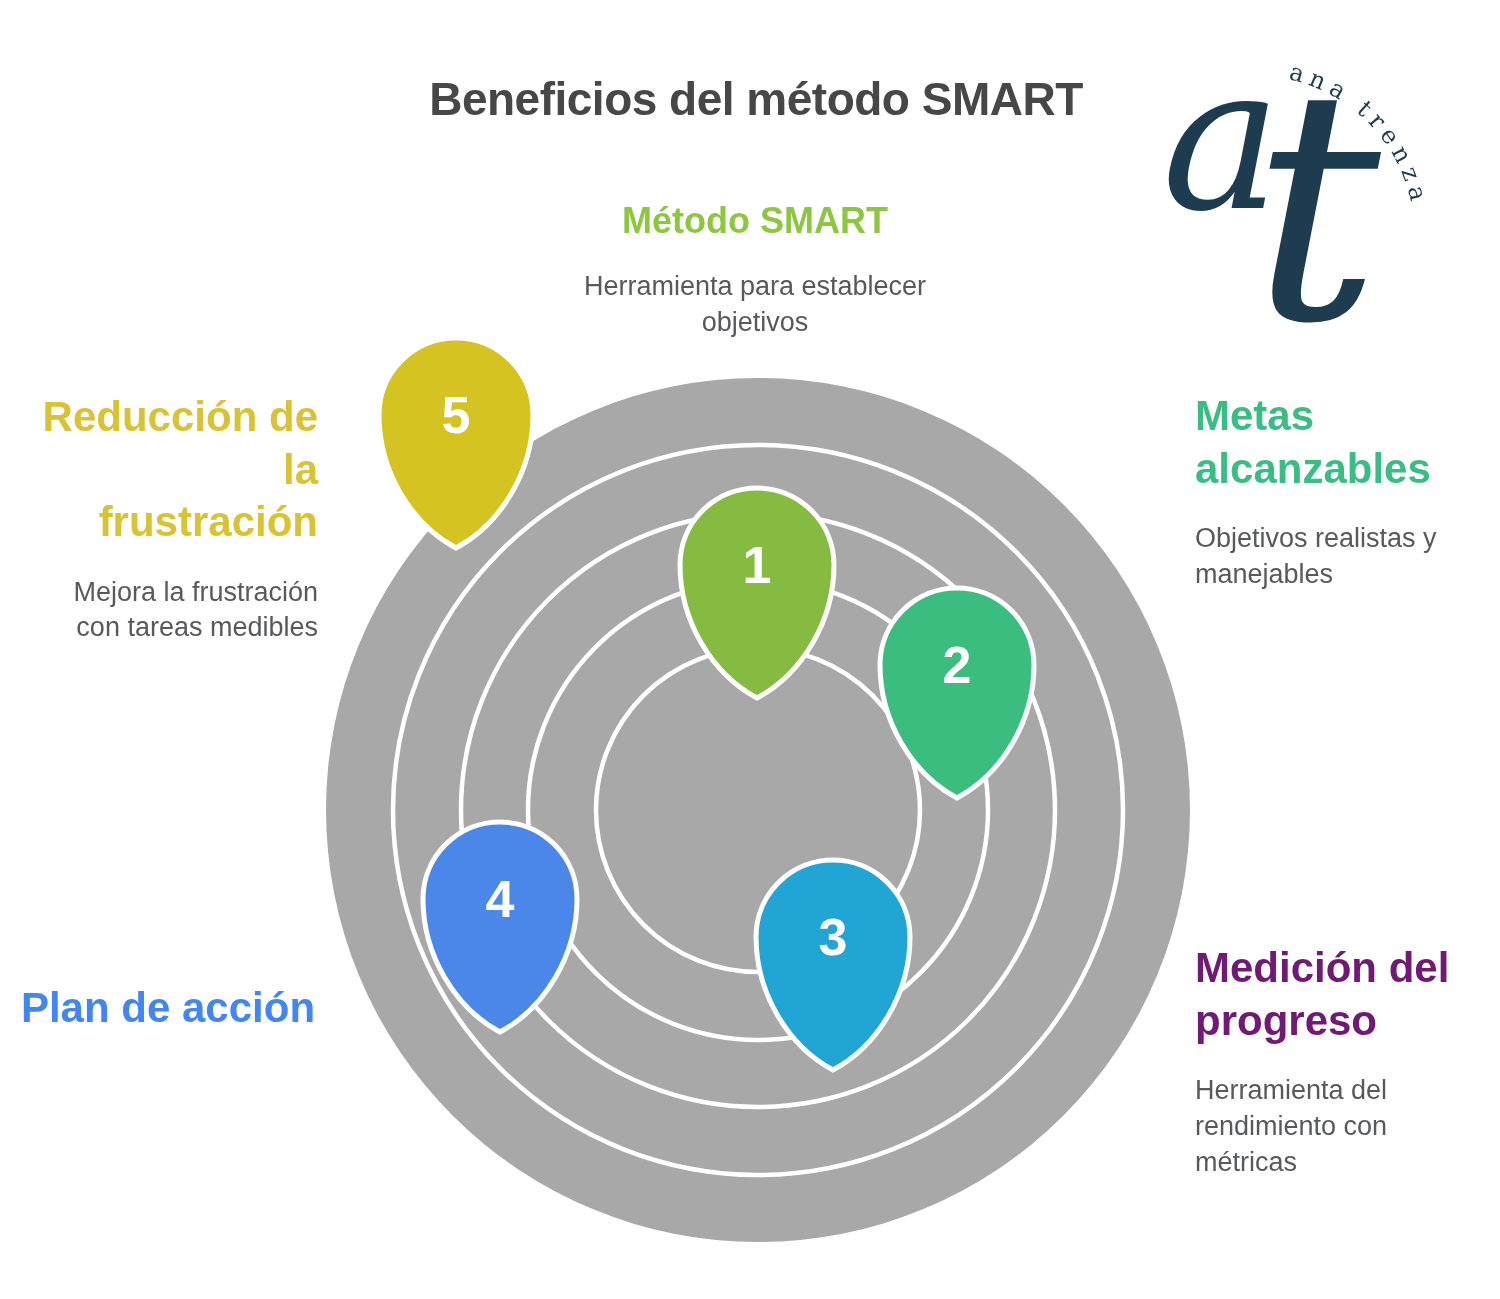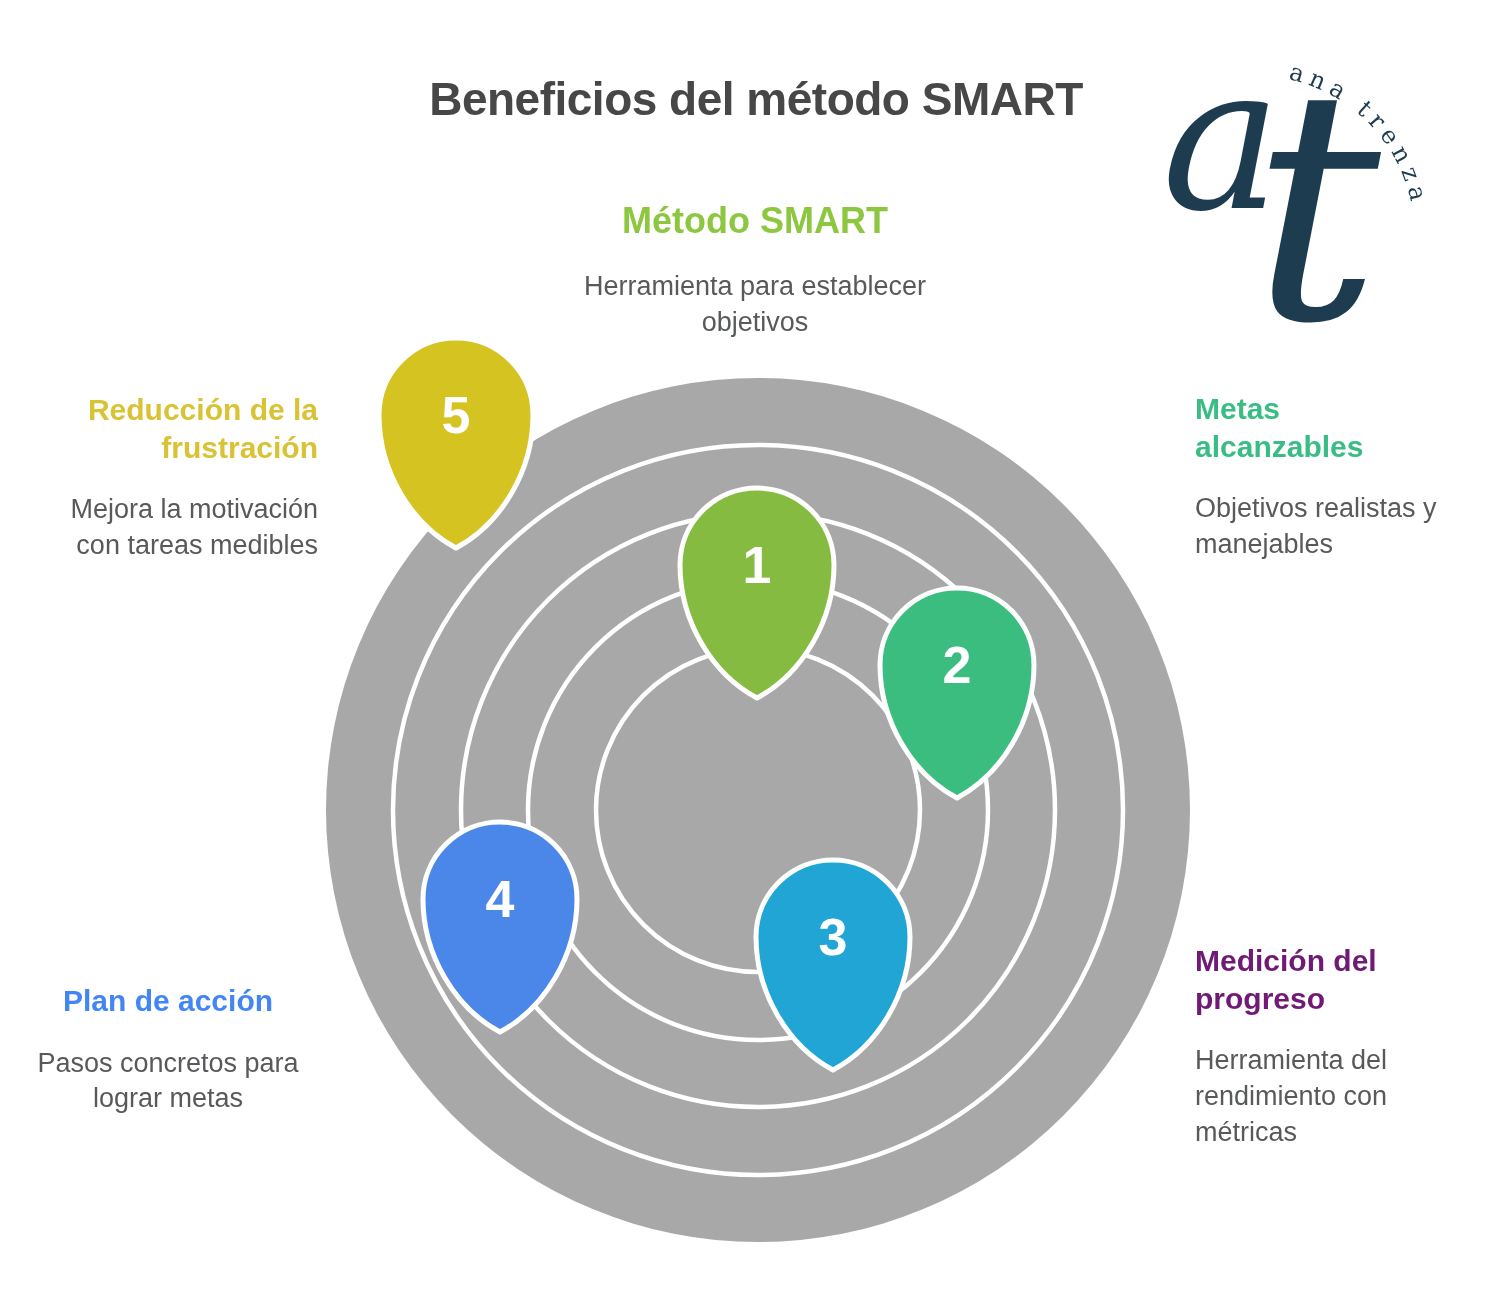--- a/index.html
+++ b/index.html
@@ -31,21 +31,21 @@
     position: absolute;
     left: 0;
     top: 0;
     width: 1500px;
     height: 1299px;
   }
   .block {
     position: absolute;
   }
   .b-title {
-    font-size: 30px;
+    font-size: 42px;
     font-weight: 700;
     line-height: 1.25;
     white-space: pre-line;
     margin: 0;
   }
   .block-center .b-title {
     font-size: 36px;
   }
   .b-desc {
     font-size: 27px;
@@ -144,24 +144,22 @@
   <div class="block block-right-bottom">
     <h2 class="b-title" style="color: #701a75;">Medición del
 progreso</h2>
     <p class="b-desc">Herramienta del
 rendimiento con
 métricas</p>
   </div>
 
   <div class="block block-left-bottom">
     <h2 class="b-title" style="color: rgb(66, 134, 245);">Plan de acción</h2>
-    <p class="b-desc">Pasos concretos para
-lograr metas</p>
   </div>
 
   <div class="block block-left-top">
     <h2 class="b-title" style="color: rgb(217, 194, 51);">Reducción de la
 frustración</h2>
-    <p class="b-desc">Mejora la motivación
+    <p class="b-desc">Mejora la frustración
 con tareas medibles</p>
   </div>
 
 </div>
 
 </body></html>

